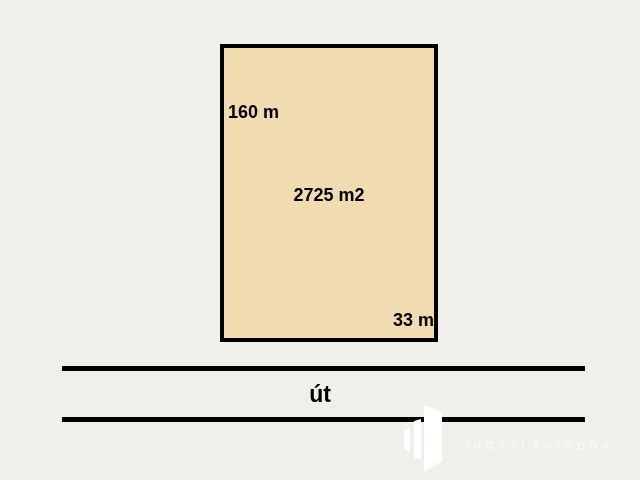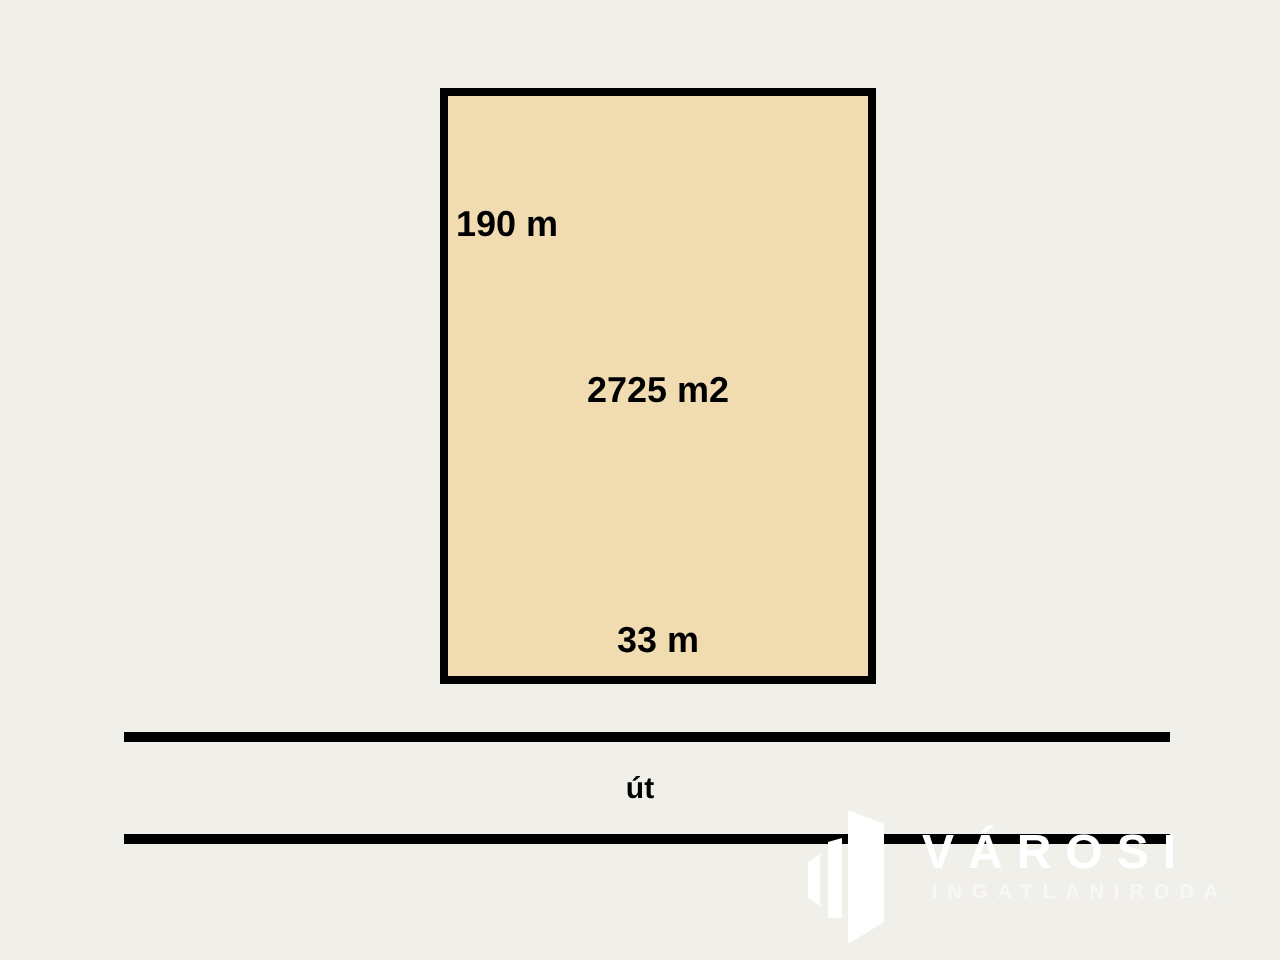--- a/index.html
+++ b/index.html
@@ -40,41 +40,41 @@
   .area-label {
     left: 0;
     right: 0;
     top: 137px;
     text-align: center;
   }
   .front-label {
     left: 0;
     right: 0;
     bottom: 8px;
-    text-align: center;
+    text-align: right;
   }
   
   .road-line {
     position: absolute;
     left: 62px;
     width: 523px;
     height: 5px;
     background: var(--line, #000000);
   }
   .road-line-top { top: 366px; }
   .road-line-bottom { top: 417px; }
   .road-label {
     position: absolute;
     left: 0;
     width: 640px;
     top: 385px;
     text-align: center;
     color: #000;
     font-weight: bold;
-    font-size: 15px;
+    font-size: 23px;
     line-height: 19px;
   }
   
   .logo-icon {
     position: absolute;
     left: 396px;
     top: 399px;
     width: 64px;
     height: 79px;
   }
@@ -101,30 +101,29 @@
     opacity: 0.55;
     white-space: nowrap;
   }
 </style>
 </head>
 <body>
 
 <div class="canvas">
 
   <div class="plot-rect">
-    <span class="plot-label side-label">190 m</span>
+    <span class="plot-label side-label">160 m</span>
     <span class="plot-label area-label">2725 m2</span>
     <span class="plot-label front-label">33 m</span>
   </div>
 
   <div class="road-line road-line-top"></div>
   <div class="road-line road-line-bottom"></div>
   <span class="road-label">út</span>
 
   <svg class="logo-icon" viewBox="0 0 64 79" xmlns="http://www.w3.org/2000/svg">
     <polygon points="8,32 14,28 14,54 8,50" fill="#FFFFFF"></polygon>
     <polygon points="18,22 25,20 25,60 18,60" fill="#FFFFFF"></polygon>
     <polygon points="28,6 46,13 46,62 28,73" fill="#FFFFFF"></polygon>
   </svg>
-  <span class="logo-name">VÁROSI</span>
   <span class="logo-subtitle">INGATLANIRODA</span>
 
 </div>
 
 </body></html>

